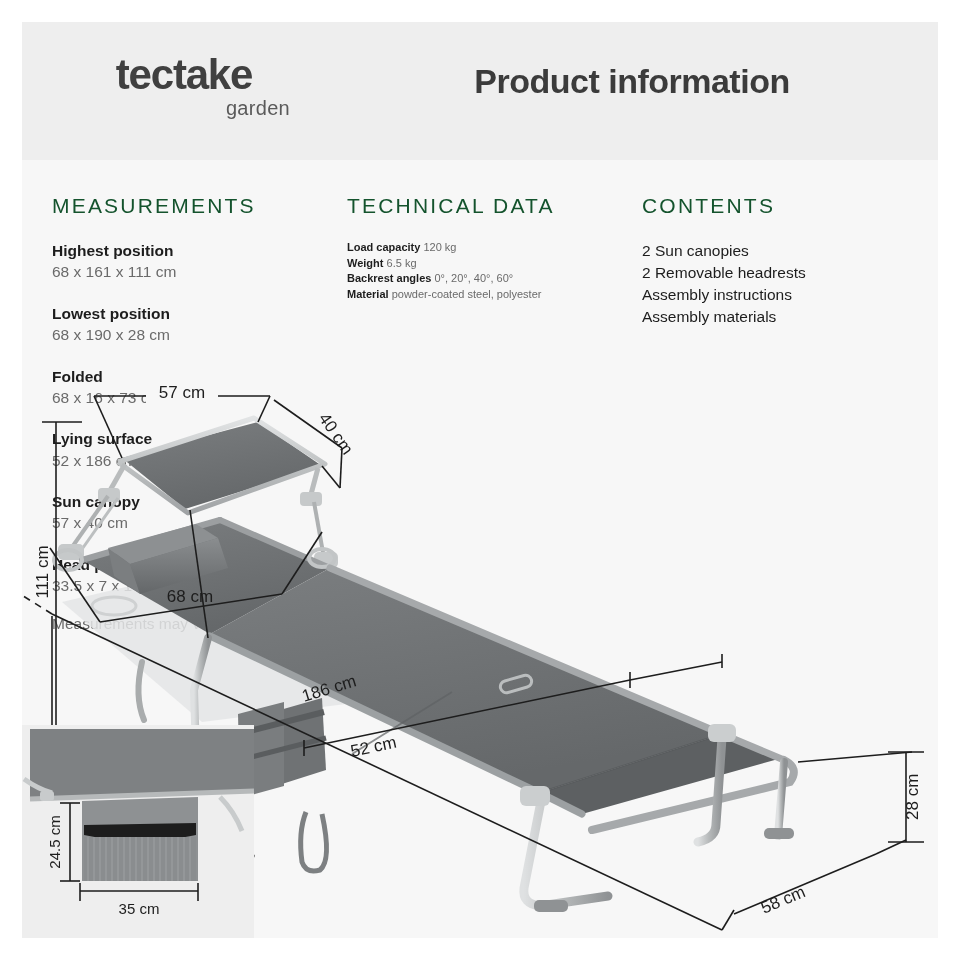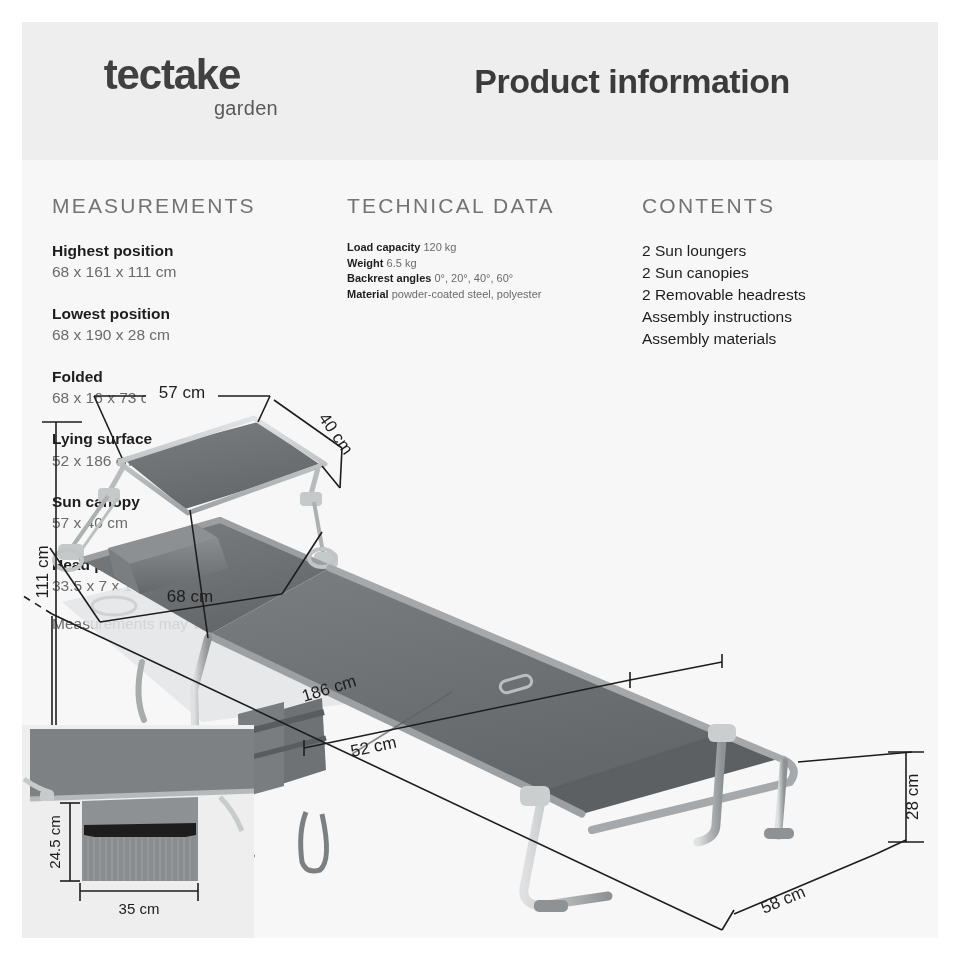--- a/index.html
+++ b/index.html
@@ -13,21 +13,21 @@
   #card{
     position:absolute;left:22px;top:22px;width:916px;height:916px;
     background:#f7f7f7;
   }
   
   #header{
     position:absolute;left:0;top:0;width:916px;height:138px;
     background:#eeeeee;
   }
   #logo{
-    position:absolute;left:40px;top:32px;width:220px;text-align:center;
+    position:absolute;left:52px;top:32px;width:220px;text-align:center;
   }
   #logo .brand{
     font-size:42px;font-weight:bold;color:#404040;
     letter-spacing:-1.2px;line-height:1;
     font-family:"Liberation Sans", sans-serif;
   }
   #logo .sub{
     font-size:20px;color:#5a5a5a;line-height:1;margin-top:2px;
     text-align:right;padding-right:4px;letter-spacing:.3px;
   }
@@ -35,21 +35,21 @@
     position:absolute;left:330px;top:40px;width:560px;
     text-align:center;
     font-size:34px;font-weight:bold;color:#3b3b3b;letter-spacing:-.5px;
   }
   
   .col{position:absolute;top:172px;}
   #col-measurements{left:30px;width:290px;}
   #col-technical{left:325px;width:290px;}
   #col-contents{left:620px;width:290px;}
   .col-head{
-    font-size:21px;color:#737373;letter-spacing:2.2px;
+    font-size:21px;color:#14532d;letter-spacing:2.2px;
     font-weight:400;margin-bottom:22px;
   }
   .m-item{margin-bottom:18px;line-height:1.38;}
   .m-label{font-size:15.5px;font-weight:bold;color:#1d1d1d;margin-top:20px;}
   .m-value{font-size:15.5px;color:#6a6a6a;}
   .t-line{font-size:11px;line-height:1.42;color:#6a6a6a;}
   .t-line b{color:#1d1d1d;font-weight:bold;}
   .c-line{font-size:15.5px;line-height:1.42;color:#1d1d1d;}
   .note{font-size:15.5px;color:#6a6a6a;margin-top:14px;}
   
@@ -122,21 +122,20 @@
       <span>0°, 20°, 40°, 60°</span>
     </div>
     <div class="t-line">
       <b>Material</b>
       <span>powder-coated steel, polyester</span>
     </div>
   </div>
 
   <div class="col" id="col-contents">
     <div class="col-head">CONTENTS</div>
-    <div class="c-line">2 Sun loungers</div>
     <div class="c-line">2 Sun canopies</div>
     <div class="c-line">2 Removable headrests</div>
     <div class="c-line">Assembly instructions</div>
     <div class="c-line">Assembly materials</div>
   </div>
 
   <div id="diagram">
   <svg width="916" height="576" viewBox="0 0 916 576" xmlns="http://www.w3.org/2000/svg">
     <defs>
       <linearGradient id="gFab" x1="0" y1="0" x2="0.4" y2="1">

